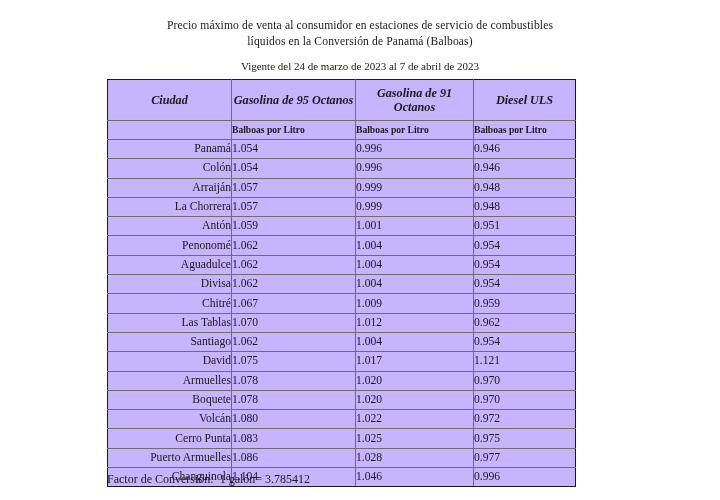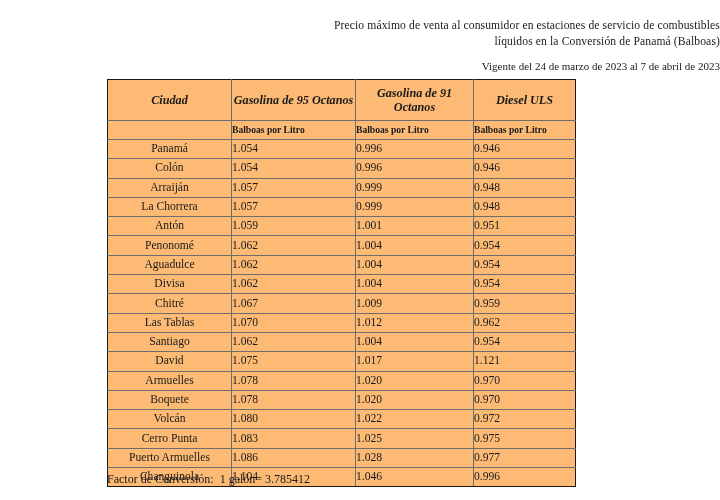--- a/index.html
+++ b/index.html
@@ -22,21 +22,21 @@
     height: 500px;
     box-sizing: border-box;
   }
 
   
   .heading {
     position: absolute;
     left: 0;
     top: 18px;
     width: 720px;
-    text-align: right;
+    text-align: center;
   }
   .heading .title-line {
     font-size: 11.6px;
     line-height: 16px;
     letter-spacing: 0.01em;
     color: #1a1a1a;
   }
   .heading .subtitle-line {
     font-size: 11px;
     line-height: 16px;
@@ -49,21 +49,21 @@
     position: absolute;
     left: 107px;
     top: 79px;
     width: 468px;
   }
   table.price-table {
     border-collapse: collapse;
     table-layout: fixed;
     width: 468px;
     border: 1.6px solid #1a1a1a;
-    background: #fdba74;
+    background: #c4b5fd;
   }
   table.price-table col.c-city   { width: 124px; }
   table.price-table col.c-g95    { width: 124px; }
   table.price-table col.c-g91    { width: 118px; }
   table.price-table col.c-diesel { width: 102px; }
 
   table.price-table th,
   table.price-table td {
     border: 1px solid #6d6d6d;
     padding: 0;
@@ -99,21 +99,21 @@
   .hdr-unit th.blank { border-right: 1px solid #6d6d6d; }
 
   
   tbody tr { height: 18.3px; }
   tbody td {
     height: 18.3px;
     font-size: 11.6px;
     line-height: 18px;
   }
   td.city {
-    text-align: center;
+    text-align: right;
     padding-left: 5px;
     white-space: nowrap;
   }
   td.num {
     text-align: left;
   }
 
   
   .footer-note {
     position: absolute;

